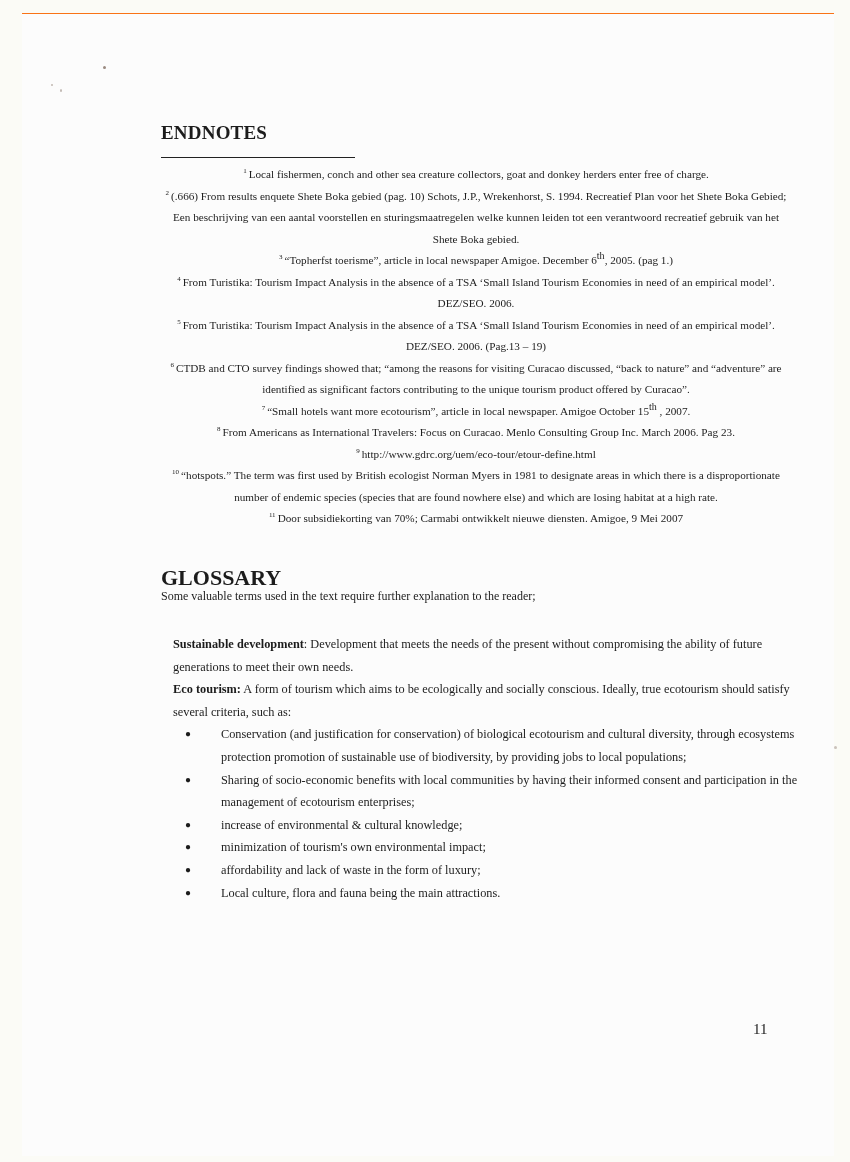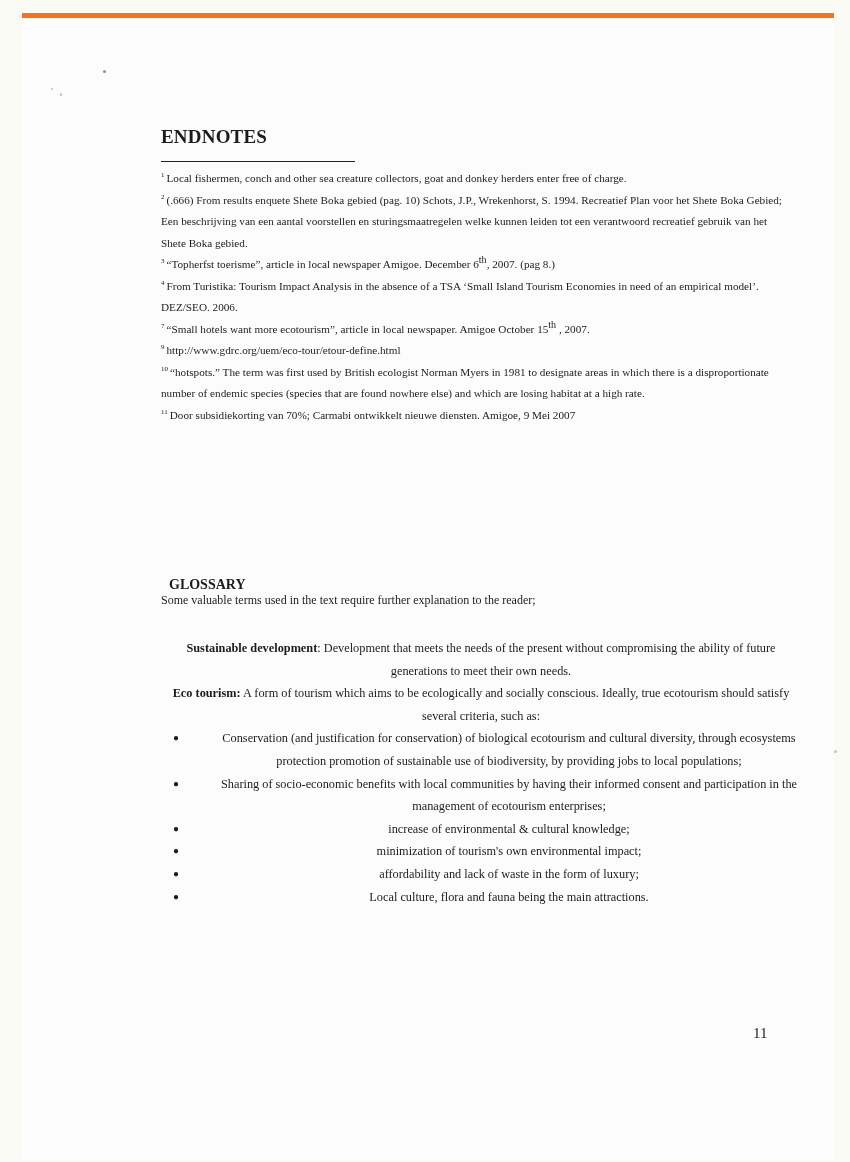--- a/index.html
+++ b/index.html
@@ -15,21 +15,21 @@
       font-family: "Liberation Serif", "DejaVu Serif", serif;
       color: #1c1c1c;
     }
     .page {
       position: absolute;
       left: 22px;
       top: 13px;
       width: 812px;
       height: 1142px;
       background: #fcfcfc;
-      border-top: 5px solid #f97316;
+      border-top: 1px solid #f97316;
     }
     .speck {
       position: absolute;
       border-radius: 50%;
       background: #9a8a80;
     }
     .content {
       position: absolute;
       left: 139px;
       top: 0;
@@ -56,57 +56,57 @@
     .endnotes {
       position: absolute;
       top: 150px;
       left: 0;
       width: 630px;
       font-size: 11.2px;
       line-height: 21.5px;
     }
     .endnote {
       margin: 0;
+      text-align: center;
     }
     .endnote sup {
       font-size: 7px;
       line-height: 0;
       vertical-align: 5px;
       margin-right: 2px;
     }
     .endnote .inline-sup {
       font-size: 10px;
       vertical-align: 5px;
       line-height: 0;
     }
     h1.glossary-title {
       position: absolute;
       top: 551px;
       left: 0;
-      margin: 8px;
-      font-size: 14px;
+      margin: 0;
+      font-size: 22px;
       font-weight: bold;
       white-space: nowrap;
     }
     .glossary-intro {
       position: absolute;
       top: 575px;
       left: 0;
       font-size: 12px;
       white-space: nowrap;
       margin: 0;
     }
     .glossary-body {
       position: absolute;
       top: 619px;
-      left: 0;
+      left: 12px;
       width: 640px;
       font-size: 12.3px;
       line-height: 22.6px;
-      text-align: center;
     }
     .glossary-body p {
       margin: 0;
     }
     .term {
       font-weight: bold;
     }
     ul.criteria {
       list-style: none;
       margin: 0;
@@ -139,23 +139,26 @@
   <span class="speck" style="left:38px; top:75px; width:2px; height:3px; opacity:0.6;"></span>
   <span class="speck" style="left:812px; top:732px; width:3px; height:3px; opacity:0.5;"></span>
 
   <div class="content">
     <h1 class="endnotes-title">ENDNOTES</h1>
     <div class="rule"></div>
 
     <div class="endnotes">
       <p class="endnote"><sup>1</sup><span>Local fishermen, conch and other sea creature collectors, goat and donkey herders enter free of charge.</span></p>
       <p class="endnote"><sup>2</sup><span>(.666) From results enquete Shete Boka gebied (pag. 10) Schots, J.P., Wrekenhorst, S. 1994. Recreatief Plan voor het Shete Boka Gebied; Een beschrijving van een aantal voorstellen en sturingsmaatregelen welke kunnen leiden tot een verantwoord recreatief gebruik van het Shete Boka gebied.</span></p>
-      <p class="endnote"><sup>3</sup><span>“Topherfst toerisme”, article in local newspaper Amigoe. December 6</span><span class="inline-sup">th</span><span>, 2007. (pag 8.)</span></p>
+      <p class="endnote"><sup>3</sup><span>“Topherfst toerisme”, article in local newspaper Amigoe. December 6</span><span class="inline-sup">th</span><span>, 2005. (pag 1.)</span></p>
       <p class="endnote"><sup>4</sup><span>From Turistika: Tourism Impact Analysis in the absence of a TSA ‘Small Island Tourism Economies in need of an empirical model’. DEZ/SEO. 2006.</span></p>
+      <p class="endnote"><sup>5</sup><span>From Turistika: Tourism Impact Analysis in the absence of a TSA ‘Small Island Tourism Economies in need of an empirical model’. DEZ/SEO. 2006. (Pag.13 – 19)</span></p>
+      <p class="endnote"><sup>6</sup><span>CTDB and CTO survey findings showed that; “among the reasons for visiting Curacao discussed, “back to nature” and “adventure” are identified as significant factors contributing to the unique tourism product offered by Curacao”.</span></p>
       <p class="endnote"><sup>7</sup><span>“Small hotels want more ecotourism”, article in local newspaper. Amigoe October 15</span><span class="inline-sup">th</span><span> , 2007.</span></p>
+      <p class="endnote"><sup>8</sup><span>From Americans as International Travelers: Focus on Curacao. Menlo Consulting Group Inc.  March 2006. Pag 23.</span></p>
       <p class="endnote"><sup>9</sup><span>http://www.gdrc.org/uem/eco-tour/etour-define.html</span></p>
       <p class="endnote"><sup>10</sup><span>“hotspots.” The term was first used by British ecologist Norman Myers in 1981 to designate areas in which there is a disproportionate number of endemic species (species that are found nowhere else) and which are losing habitat at a high rate.</span></p>
       <p class="endnote"><sup>11</sup><span>Door subsidiekorting van 70%; Carmabi ontwikkelt nieuwe diensten. Amigoe, 9 Mei 2007</span></p>
     </div>
 
     <h1 class="glossary-title">GLOSSARY</h1>
     <p class="glossary-intro">Some valuable terms used in the text require further explanation to the reader;</p>
 
     <div class="glossary-body">
       <p><span class="term">Sustainable development</span><span>:</span><span> Development that meets the needs of the present without compromising the ability of future generations to meet their own needs.</span></p>

